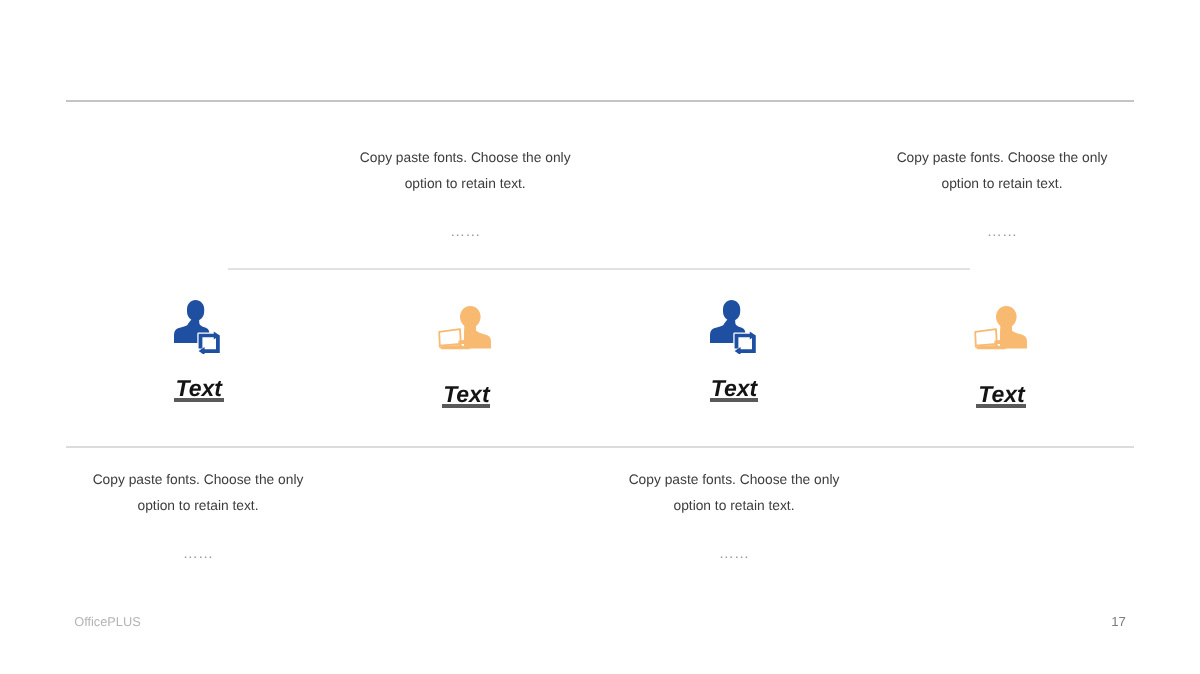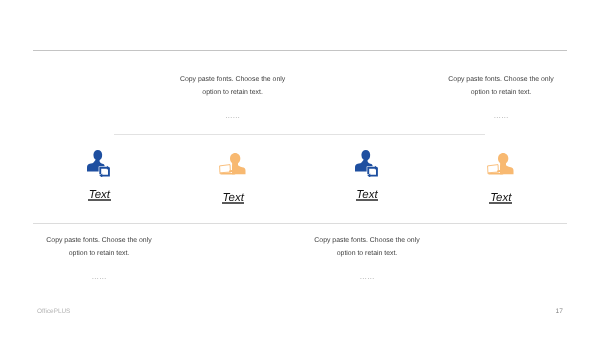--- a/index.html
+++ b/index.html
@@ -28,21 +28,21 @@
   #para-bl { left:39.0px;  top:235.2px; width:120px; }
   #para-br { left:307.0px; top:235.2px; width:120px; }
 
   #dots-tl { left:172.6px; top:110.9px; width:120px; }
   #dots-tr { left:441.0px; top:110.9px; width:120px; }
   #dots-bl { left:39.0px;  top:271.9px; width:120px; }
   #dots-br { left:307.0px; top:271.9px; width:120px; }
 
   .item { position:absolute; width:80px; text-align:center; }
   .icon { display:block; margin:0 auto; }
-  .item-label { display:inline-block; position:relative; font-style:italic; font-weight:normal;
+  .item-label { display:inline-block; position:relative; font-style:italic; font-weight:bold;
                 font-size:11.5px; line-height:11.5px; color:#141414; }
   .item-label::after { content:""; position:absolute; left:-0.8px; right:-0.6px;
                 bottom:0.6px; height:1.6px; background:#5a5a5a; }
 
   #item-1 { left:59.4px;  top:150.2px; }
   #item-2 { left:193.2px; top:150.2px; }
   #item-3 { left:327.0px; top:150.2px; }
   #item-4 { left:460.8px; top:150.2px; }
   .icon-slot { height:27px; }
   .label-wrap { margin-top:7.7px; }

